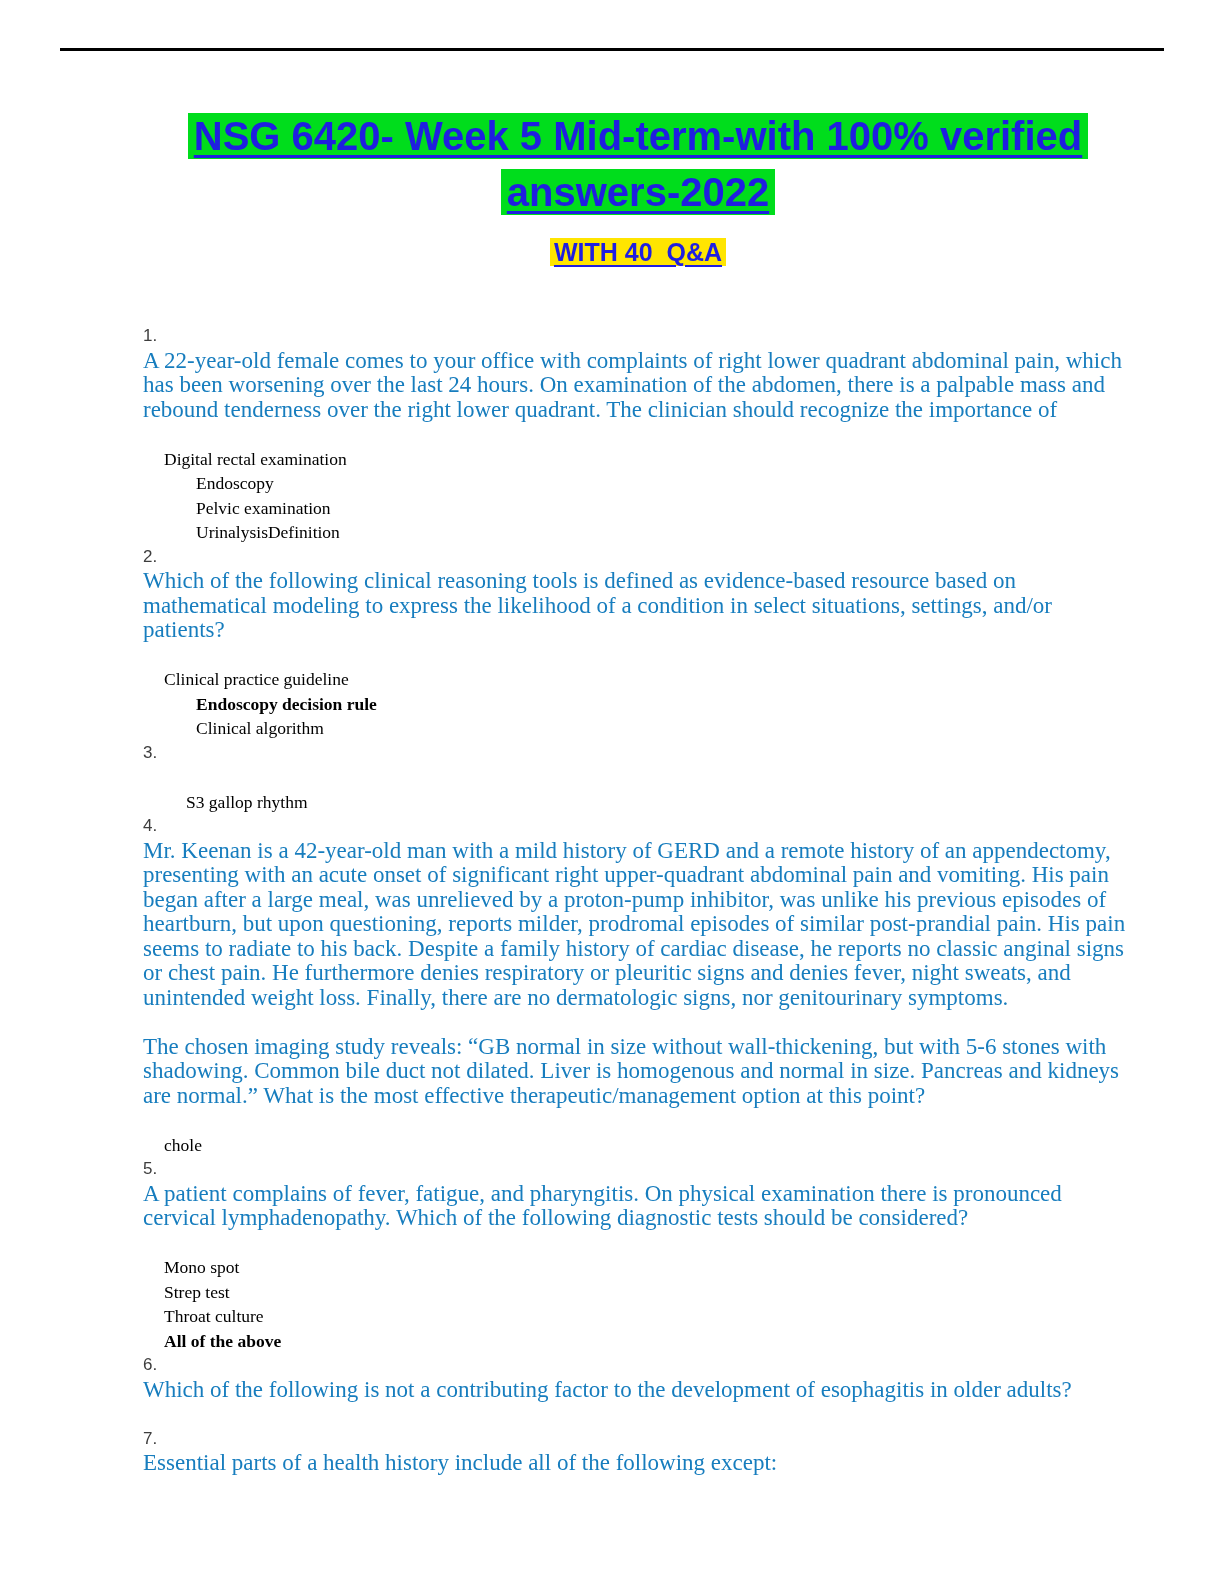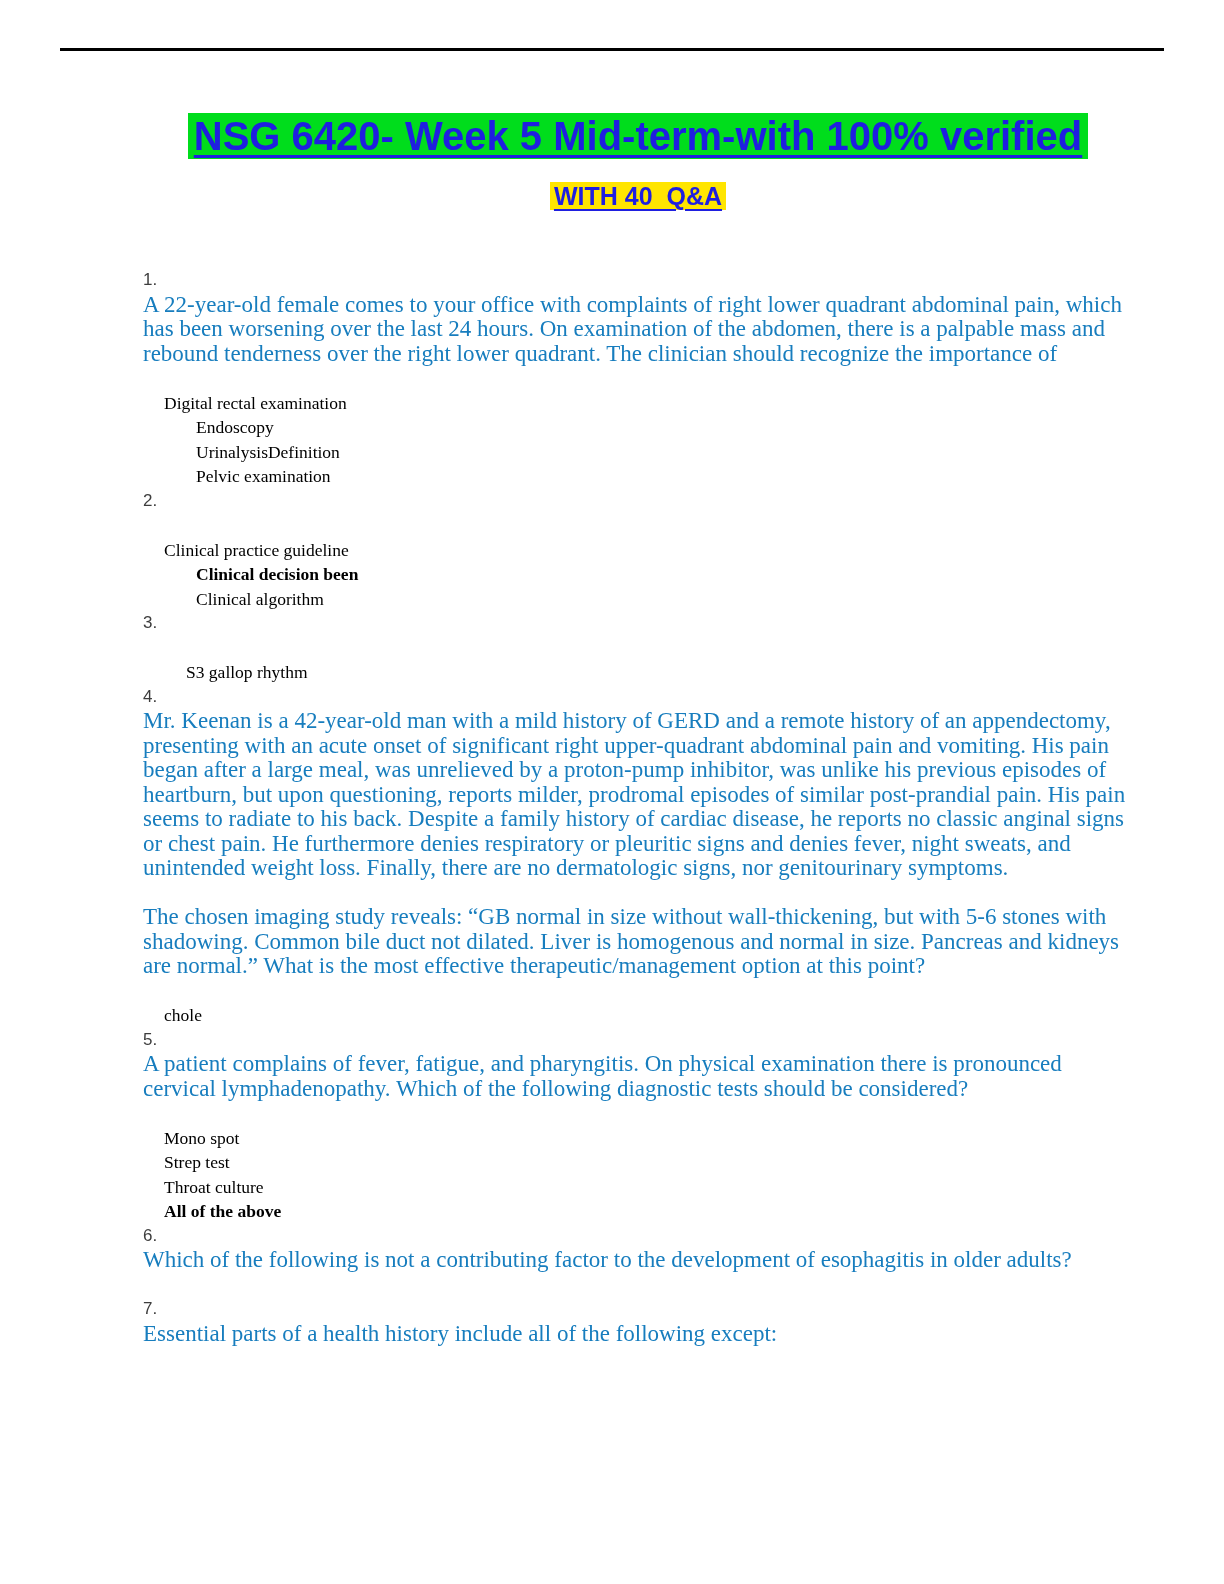--- a/index.html
+++ b/index.html
@@ -94,41 +94,43 @@
 <body>
 
 <div class="page">
   <div class="top-rule"></div>
 
   <div class="content">
 
     <div class="title-block">
       <h1 class="doc-title">
         <span class="hl-green">NSG 6420- Week 5 Mid-term-with 100% verified</span><br>
+        <span class="hl-green">answers-2022</span>
       </h1>
       <div class="subtitle">
         <span class="hl-yellow">WITH 40  Q&amp;A</span>
       </div>
     </div>
 
     <section class="q">
       <div class="qnum">1.</div>
       <p class="qtext">A 22-year-old female comes to your office with complaints of right lower quadrant abdominal pain, which has been worsening over the last 24 hours. On examination of the abdomen, there is a palpable mass and rebound tenderness over the right lower quadrant. The clinician should recognize the importance of</p>
       <div class="blank"></div>
       <div class="opt">Digital rectal examination</div>
       <div class="opt i1">Endoscopy</div>
+      <div class="opt i1">Pelvic examination</div>
       <div class="opt i1">UrinalysisDefinition</div>
-      <div class="opt i1">Pelvic examination</div>
     </section>
 
     <section class="q">
       <div class="qnum">2.</div>
+      <p class="qtext">Which of the following clinical reasoning tools is defined as evidence-based resource based on mathematical modeling to express the likelihood of a condition in select situations, settings, and/or patients?</p>
       <div class="blank"></div>
       <div class="opt">Clinical practice guideline</div>
-      <div class="opt i1 b">Clinical decision been</div>
+      <div class="opt i1 b">Endoscopy decision rule</div>
       <div class="opt i1">Clinical algorithm</div>
     </section>
 
     <section class="q">
       <div class="qnum">3.</div>
       <div class="blank"></div>
       <div class="opt i2">S3 gallop rhythm</div>
     </section>
 
     <section class="q">

